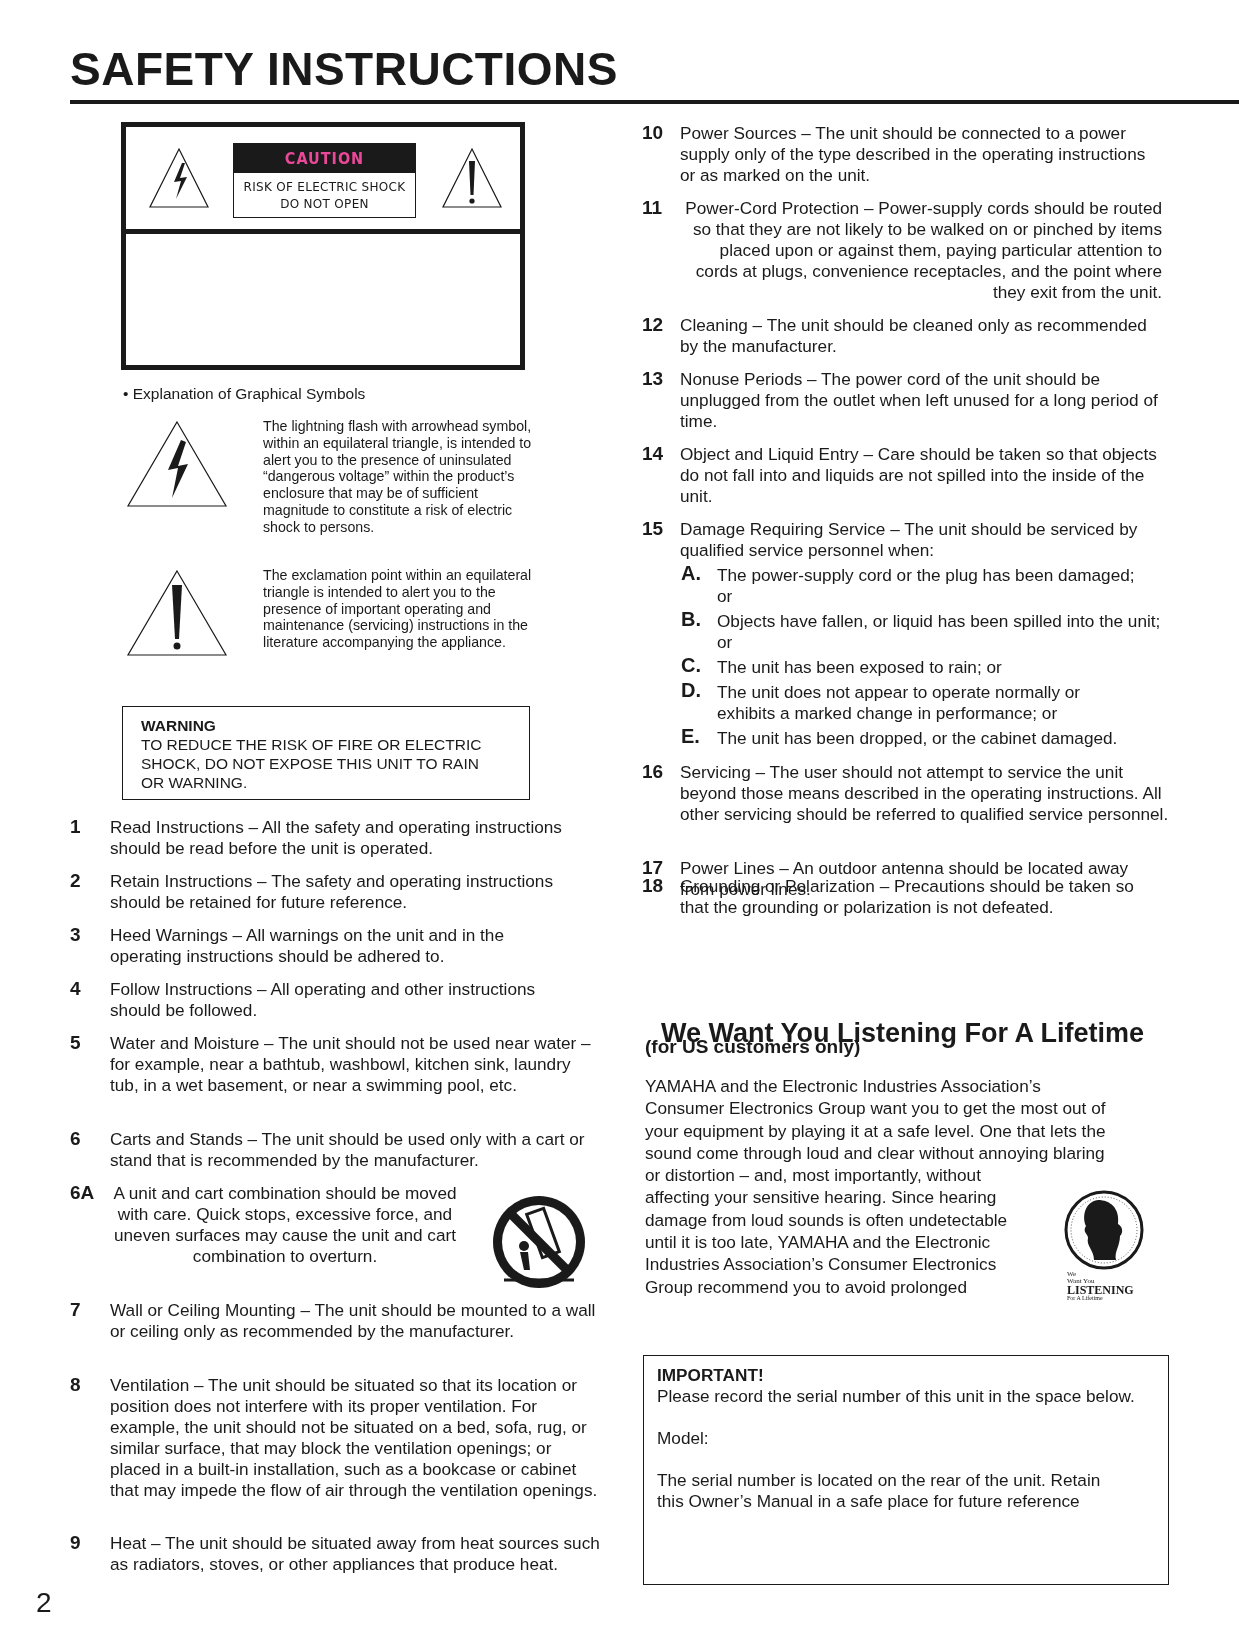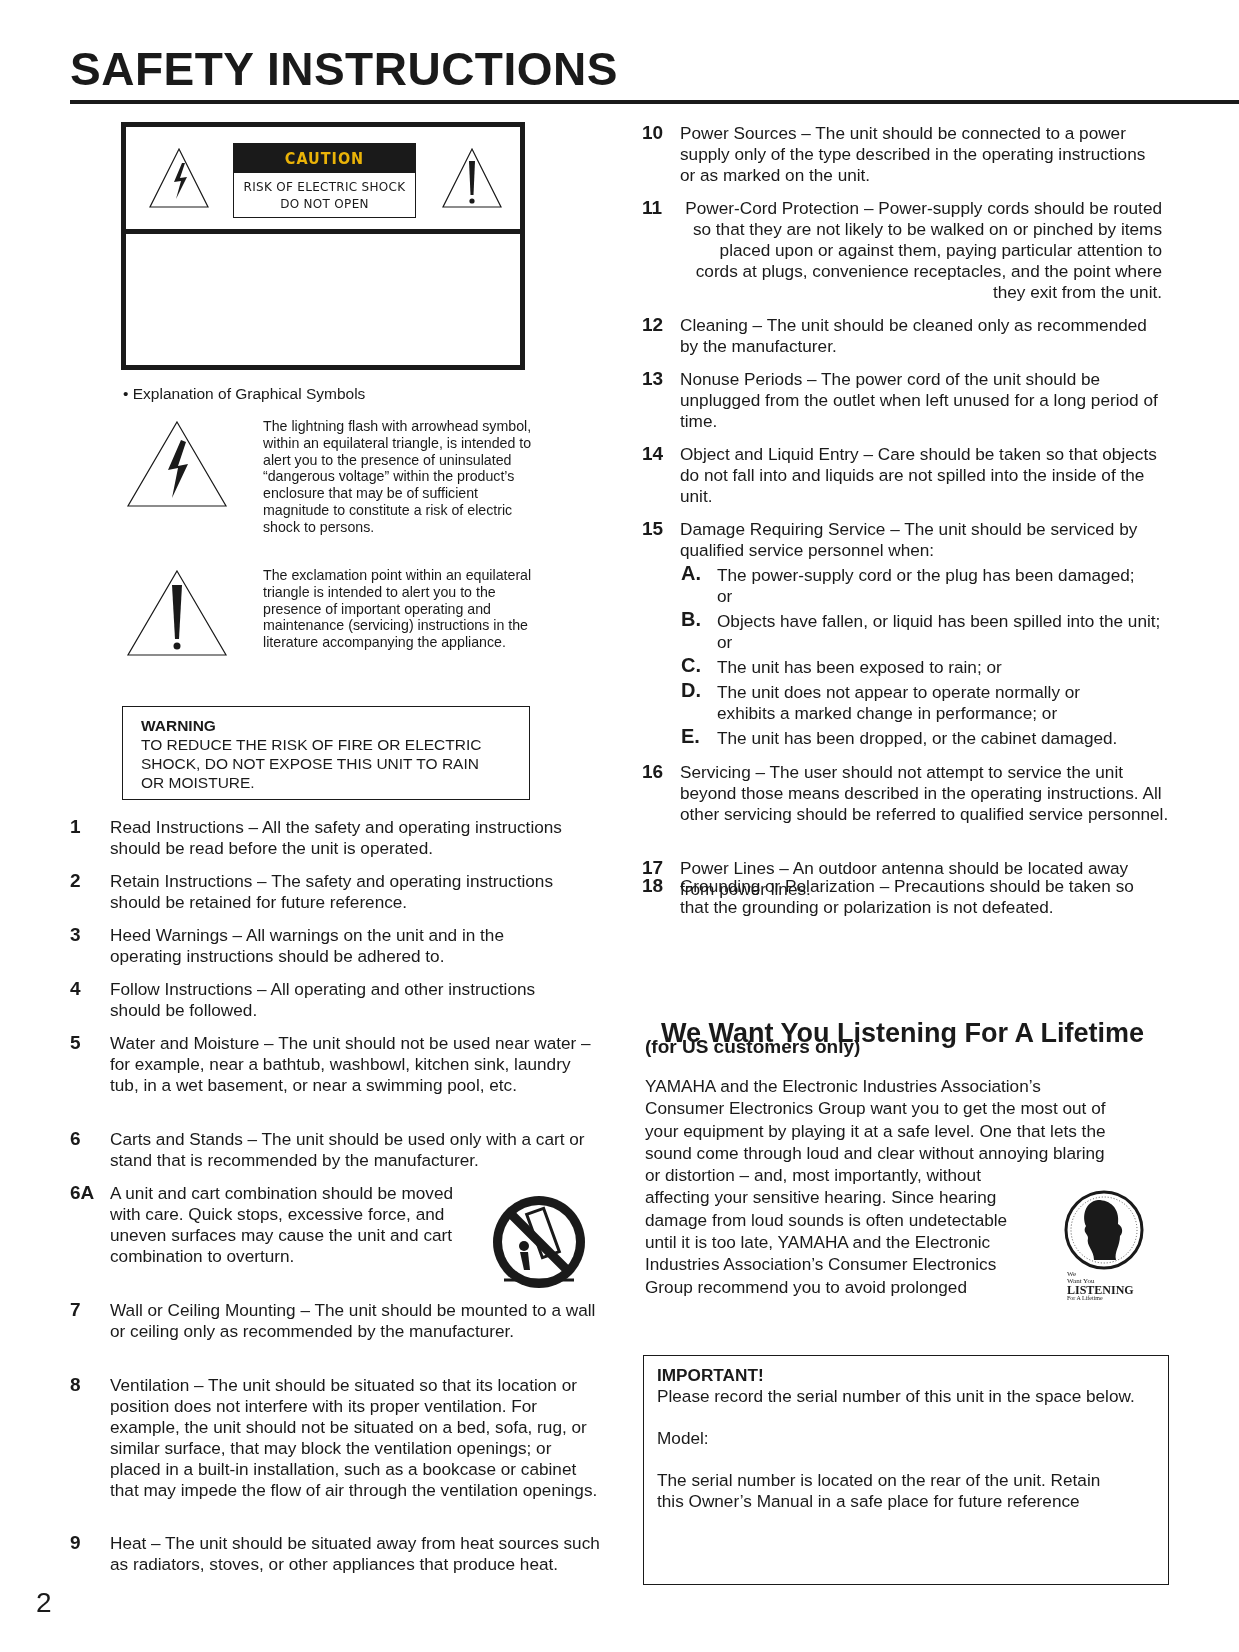--- a/index.html
+++ b/index.html
@@ -7,21 +7,21 @@
          font-family:"Liberation Sans", sans-serif; color:#1a1a1a; }
   .title { position:absolute; left:70px; top:42px; font-size:46px; font-weight:bold; letter-spacing:0.5px; margin:0;text-align:center; }
   .title-rule { position:absolute; left:70px; top:100px; width:1169px; height:4px; background:#1a1a1a; }
 
   
   .caution-box { position:absolute; left:121px; top:122px; width:404px; height:248px; border:5px solid #1a1a1a; box-sizing:border-box; }
   .caution-divider { position:absolute; left:0; top:102px; width:100%; height:5px; background:#1a1a1a; }
   .tri-l { position:absolute; left:22px; top:20px; }
   .tri-r { position:absolute; left:315px; top:20px; }
   .caution-label { position:absolute; left:107px; top:16px; width:183px; height:75px; border:1.5px solid #1a1a1a; box-sizing:border-box; text-align:center; }
-  .caution-label .hd { background:#1a1a1a; color:#eab308; font-family:"DejaVu Sans Condensed","DejaVu Sans",sans-serif; font-weight:bold; font-size:16px; height:29px; line-height:29px; letter-spacing:1px; }
+  .caution-label .hd { background:#1a1a1a; color:#ec4899; font-family:"DejaVu Sans Condensed","DejaVu Sans",sans-serif; font-weight:bold; font-size:16px; height:29px; line-height:29px; letter-spacing:1px; }
   .caution-label .bd { font-family:"DejaVu Sans",sans-serif; font-size:12px; line-height:17px; padding-top:6px; letter-spacing:0.3px; }
   .caution-text { position:absolute; left:0; top:123px; width:100%; text-align:center; font-size:15.5px; line-height:20px; white-space:pre; }
 
   .sym-head { position:absolute; left:123px; top:385px; font-size:15.5px; }
   .sym-ico1 { position:absolute; left:126px; top:420px; }
   .sym-ico2 { position:absolute; left:126px; top:569px; }
   .sym-text { position:absolute; left:263px; width:270px; font-size:14.2px; line-height:16.8px; }
 
   .warn-box { position:absolute; left:122px; top:706px; width:408px; height:94px; border:1.5px solid #1a1a1a; box-sizing:border-box; padding:9px 0 0 18px; font-size:15.5px; line-height:19px; }
   .warn-box b { display:block; }
@@ -80,21 +80,21 @@
 <div class="sym-text" style="top:418px;">The lightning flash with arrowhead symbol, within an equilateral triangle, is intended to alert you to the presence of uninsulated “dangerous voltage” within the product’s enclosure that may be of sufficient magnitude to constitute a risk of electric shock to persons.</div>
 <svg class="sym-ico2" width="102" height="88" viewBox="0 0 102 88">
   <polygon points="51,2 100,86 2,86" fill="none" stroke="#1a1a1a" stroke-width="1.2"></polygon>
   <path d="M46,16 L56,16 L53,70 L49,70 Z" fill="#1a1a1a"></path>
   <circle cx="51" cy="77" r="3.5" fill="#1a1a1a"></circle>
 </svg>
 <div class="sym-text" style="top:567px;">The exclamation point within an equilateral triangle is intended to alert you to the presence of important operating and maintenance (servicing)  instructions in the literature accompanying the appliance.</div>
 
 <div class="warn-box">
   <b>WARNING</b>
-  <span style="display:block;width:360px;">TO REDUCE THE RISK OF FIRE OR ELECTRIC SHOCK, DO NOT EXPOSE THIS UNIT TO RAIN OR MOISTURE.</span>
+  <span style="display:block;width:360px;">TO REDUCE THE RISK OF FIRE OR ELECTRIC SHOCK, DO NOT EXPOSE THIS UNIT TO RAIN OR WARNING.</span>
 </div>
 
 <div class="item L" style="left:70px; top:817px; width:530px;">
     <span class="num">1</span>
     <span class="txt">Read Instructions – All the safety and operating instructions should be read before the unit is operated.</span>
   </div>
 <div class="item L" style="left:70px; top:871px; width:530px;">
     <span class="num">2</span>
     <span class="txt">Retain Instructions – The safety and operating instructions should be retained for future reference.</span>
   </div>
@@ -107,21 +107,21 @@
     <span class="txt">Follow Instructions – All operating and other instructions should be followed.</span>
   </div>
 <div class="item L" style="left:70px; top:1033px; width:530px;">
     <span class="num">5</span>
     <span class="txt">Water and Moisture – The unit should not be used near water – for example, near a bathtub, washbowl, kitchen sink, laundry tub, in a wet basement, or near a swimming pool, etc.</span>
   </div>
 <div class="item L" style="left:70px; top:1129px; width:530px;">
     <span class="num">6</span>
     <span class="txt">Carts and Stands – The unit should be used only with a cart or stand that is recommended by the manufacturer.</span>
   </div>
-<div class="item L" style="left:70px; top:1183px; width:390px;">
+<div class="item L" style="left:70px; top:1183px; width:390px;text-align:center;">
     <span class="num">6A</span>
     <span class="txt">A unit and cart combination should be moved with care. Quick stops, excessive force, and uneven surfaces may cause the unit and cart combination to overturn.</span>
   </div>
 <svg class="cart-ico" width="110" height="96" viewBox="0 0 110 96">
   <circle cx="55" cy="48" r="46" fill="#1a1a1a"></circle>
   <circle cx="55" cy="48" r="37" fill="#fff"></circle>
   <line x1="28" y1="21" x2="82" y2="75" stroke="#1a1a1a" stroke-width="9"></line>
   <rect x="50" y="16" width="18" height="46" fill="none" stroke="#1a1a1a" stroke-width="3" transform="rotate(-20 59 39)"></rect>
   <circle cx="40" cy="52" r="5" fill="#1a1a1a"></circle>
   <path d="M36,58 L44,58 L46,76 L40,76 Z" fill="#1a1a1a"></path>

